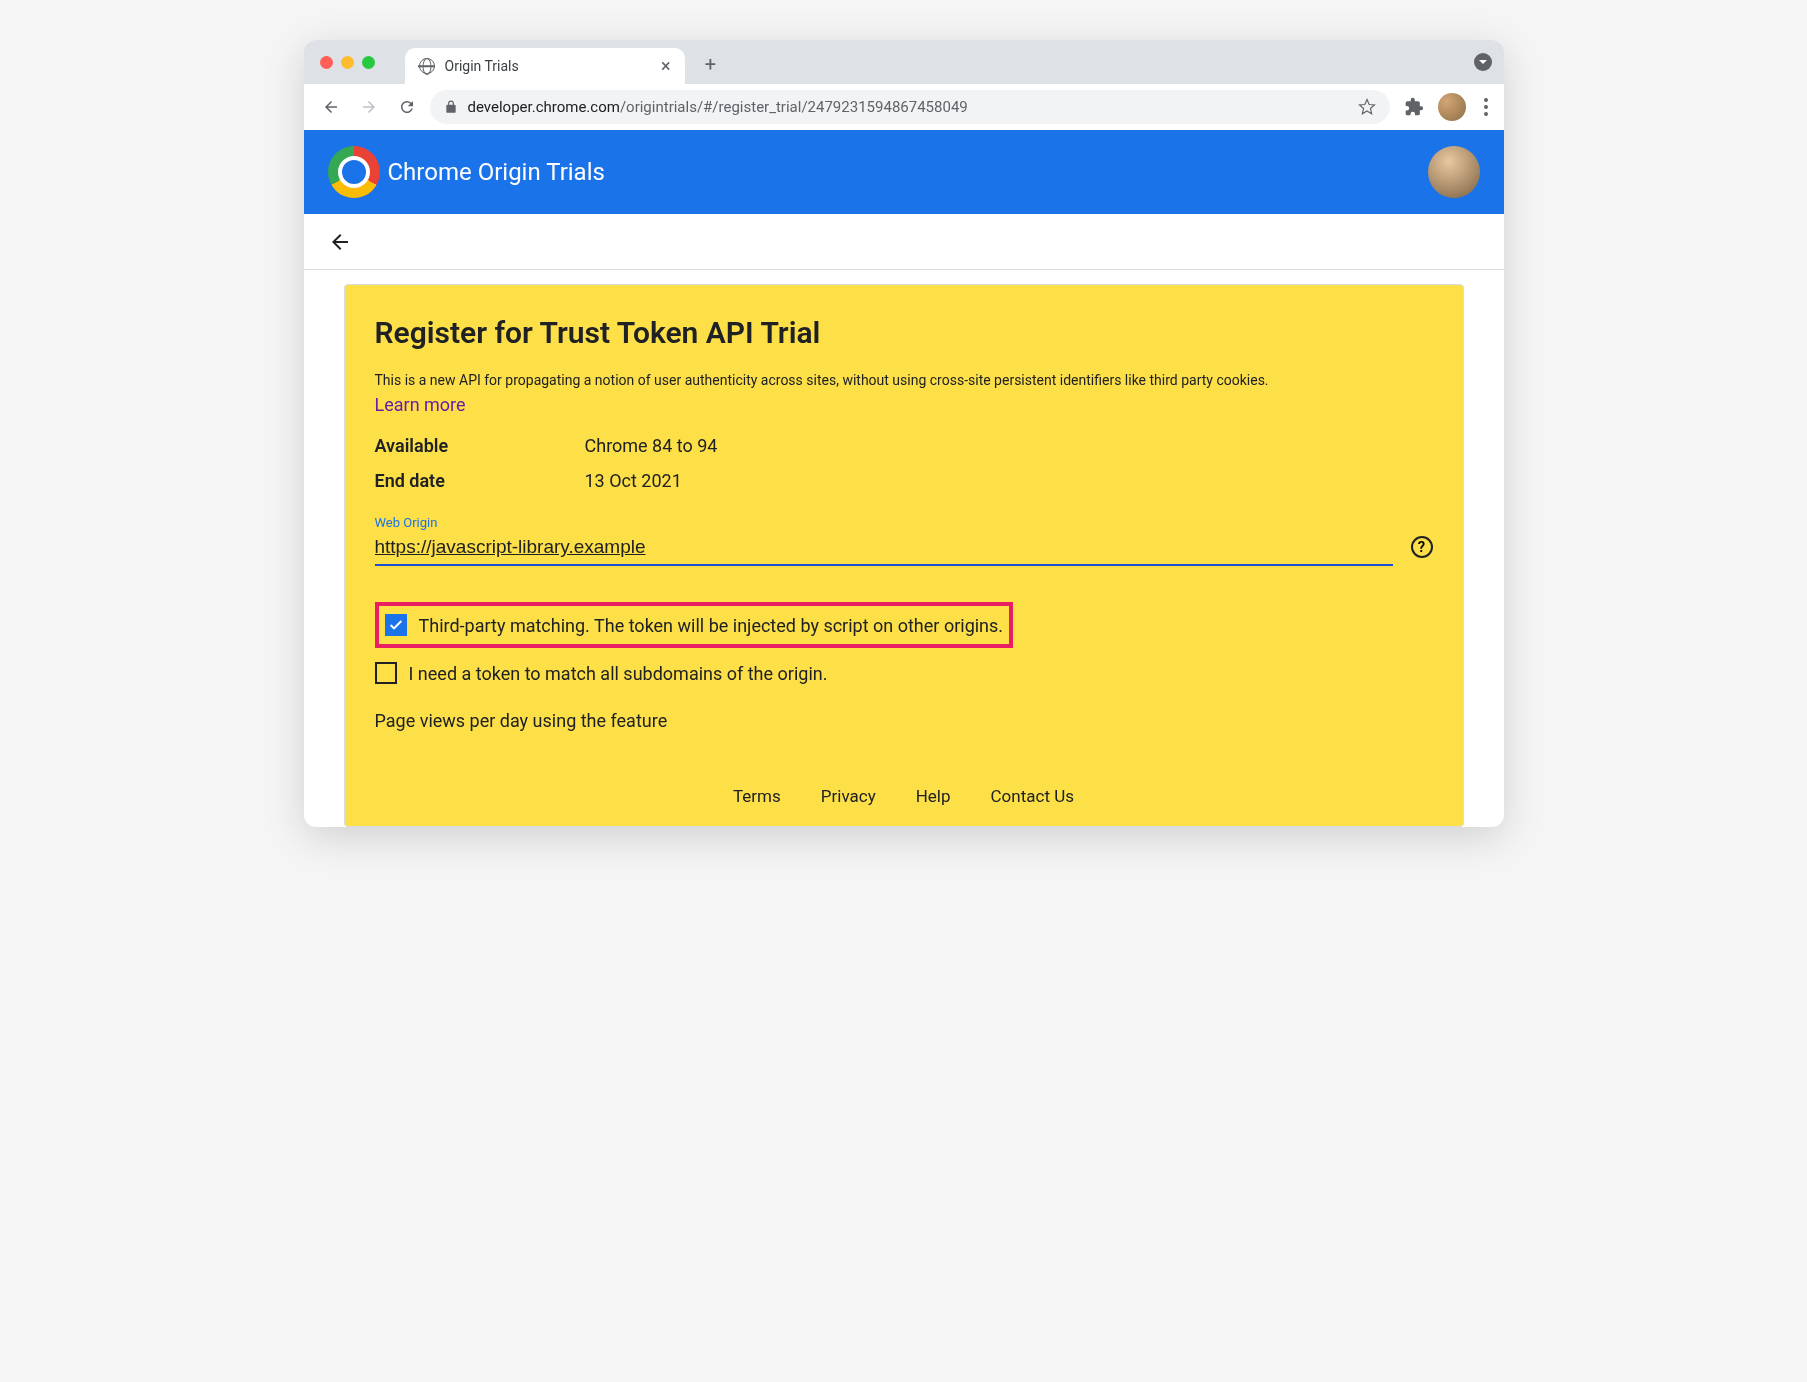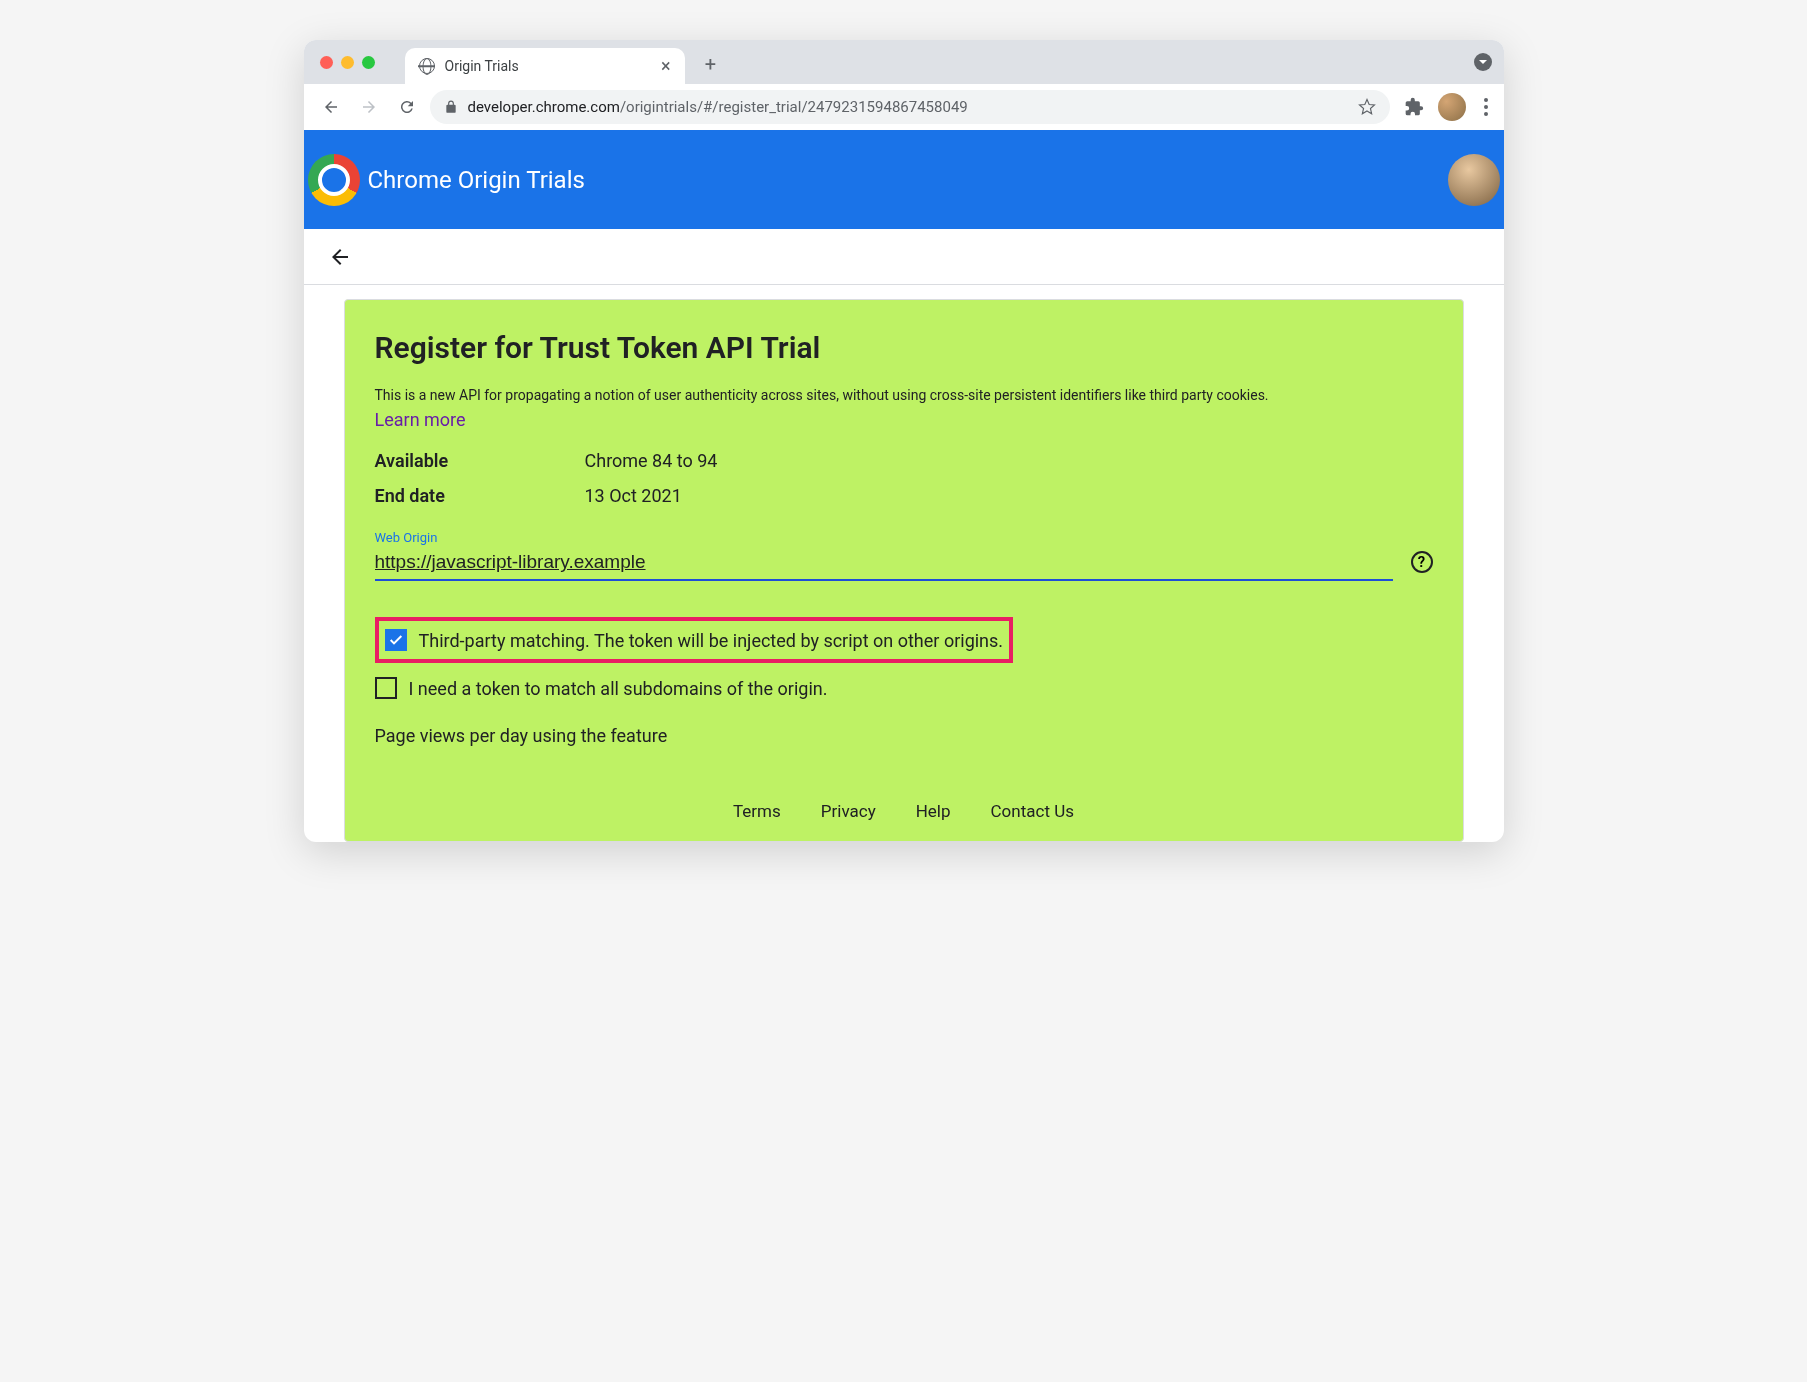--- a/index.html
+++ b/index.html
@@ -113,24 +113,24 @@
 .profile-pic {
   width: 28px; height: 28px; border-radius: 50%;
   background: radial-gradient(circle at 30% 30%, #d4a574, #8b6f47);
   margin-left: 6px;
 }
 .kebab { display: flex; flex-direction: column; gap: 3px; margin-left: 10px; margin-right: 4px; cursor: pointer;}
 .kebab span { width: 4px; height: 4px; background: #5f6368; border-radius: 50%; }
 
 .app-header {
   background: #1a73e8;
-  height: 99px;
-  display: flex;
-  align-items: center;
-  padding: 0 4px;
+  height: 84px;
+  display: flex;
+  align-items: center;
+  padding: 0 24px;
   gap: 8px;
 }
 .chrome-logo {
   width: 52px; height: 52px; border-radius: 50%;
   background: conic-gradient(#ea4335 0deg 120deg, #fbbc05 120deg 240deg, #34a853 240deg 360deg);
   position: relative;
   flex-shrink: 0;
 }
 .chrome-logo::before {
   content: ""; position: absolute; top: 50%; left: 50%;
@@ -149,21 +149,21 @@
   border-bottom: 1px solid #dadce0;
 }
 .back-arrow { width: 24px; height: 24px; color: #202124; cursor: pointer; }
 .back-arrow svg { width: 100%; height: 100%; }
 
 .content-card {
   margin: 14px 40px 0 40px;
   border: 1px solid #dadce0;
   border-radius: 4px;
   padding: 30px 30px 20px 30px;
-  background: #bef264;
+  background: #fde047;
 }
 .page-title {
   font-size: 30px; font-weight: 600; color: #202124; margin-bottom: 20px;
 }
 .description {
   font-size: 14px; color: #202124; line-height: 1.45; margin-bottom: 4px;
 }
 .learn-more-link {
   color: #681da8; font-size: 18px; text-decoration: none;
 }

